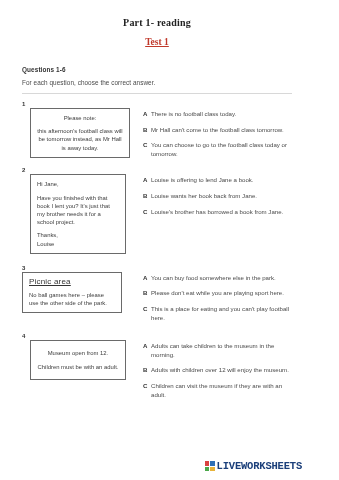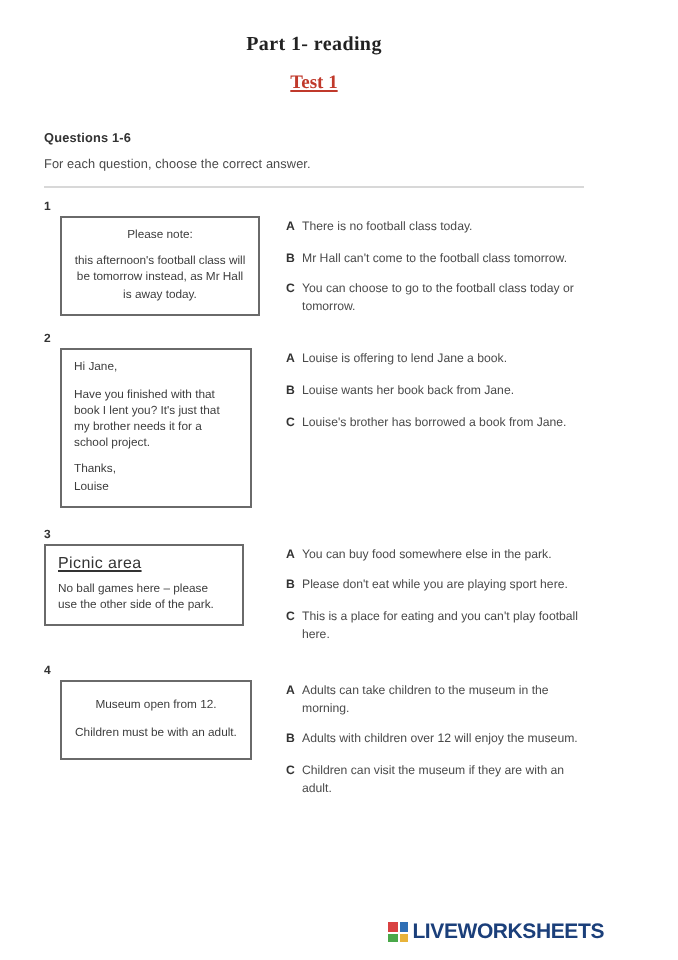--- a/index.html
+++ b/index.html
@@ -157,21 +157,21 @@
     grid-template-rows: 1fr 1fr;
     gap: 1px;
     margin-right: 2px;
   }
   .logo-cell { width: 100%; height: 100%; }
   .logo-text {
     font-size: 10.5px;
     font-weight: bold;
     color: #1b3f7a;
     letter-spacing: -0.2px;
-    font-family: Liberation Sans, sans-serif;
+    font-family: Liberation Mono, monospace;
   }
 </style>
 </head>
 <body>
 
 <div class="page">
 
   <h1 class="title-main">Part 1- reading</h1>
   <h2 class="title-sub">Test 1</h2>
 

